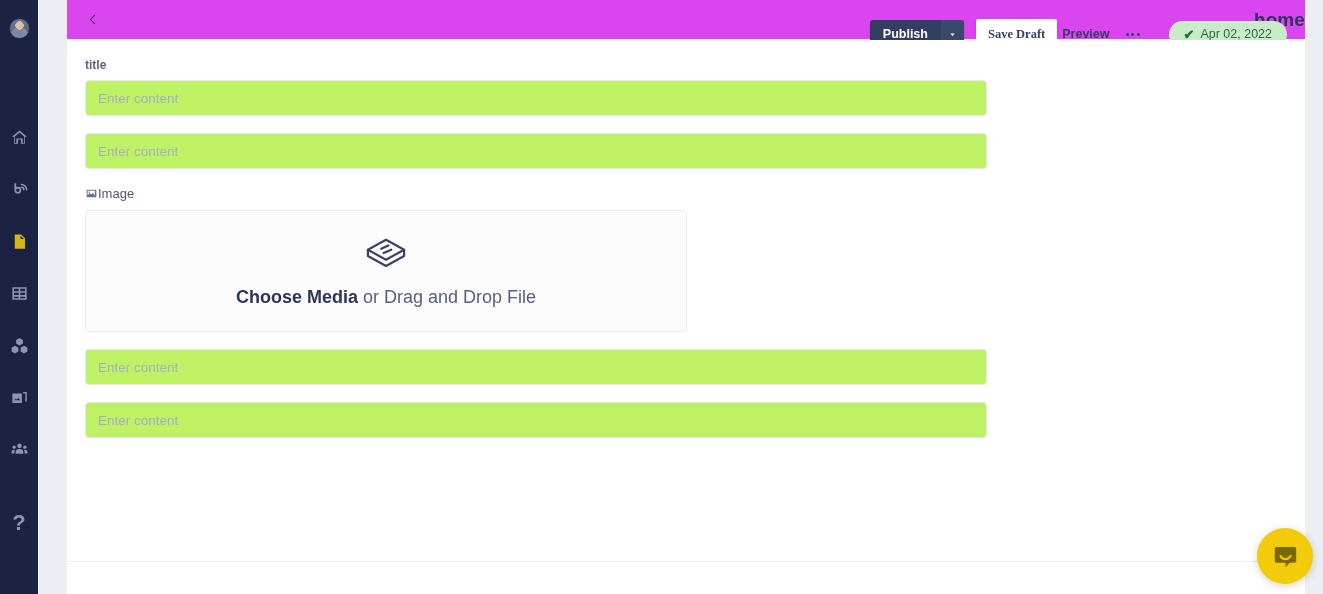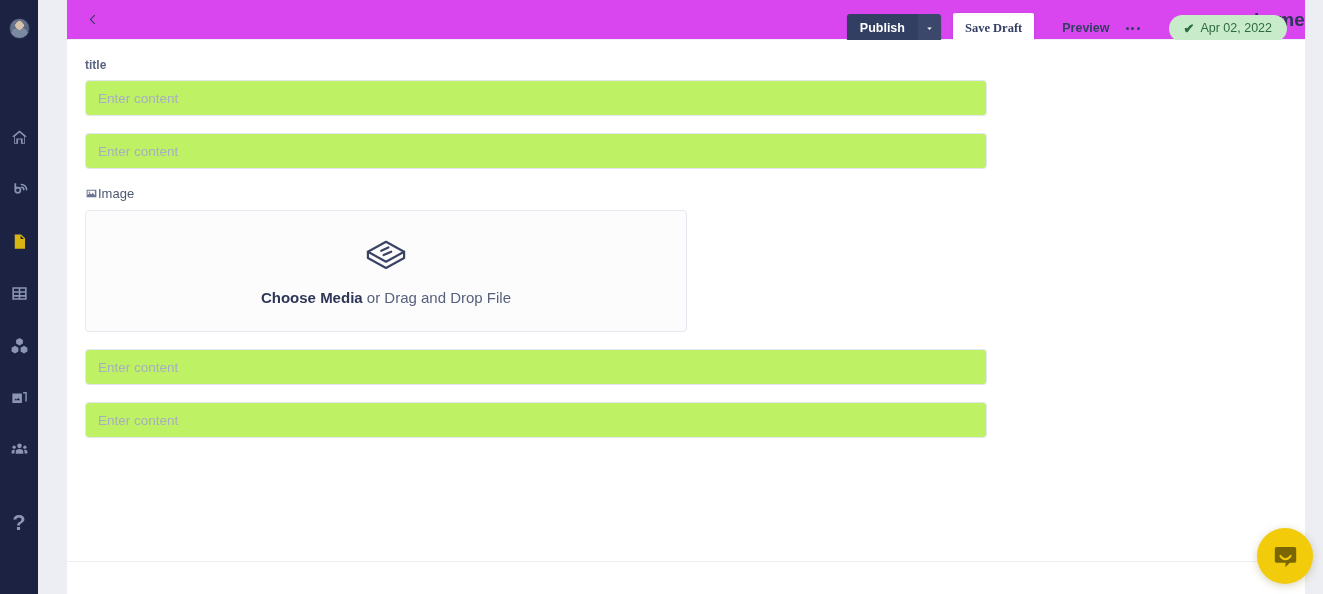--- a/index.html
+++ b/index.html
@@ -69,21 +69,21 @@
     display: flex; align-items: center; justify-content: center;
     color: #2e3657; font-size: 17px; line-height: 1;
     cursor: pointer;
   }
   .page-title {
     margin-left: 16px;
     font-size: 19px; font-weight: bold; color: #2e3657;
     letter-spacing: .1px;
   }
   .actions {
-    position: absolute; right: 18px; top: 8px;
+    position: absolute; right: 18px; top: 14px;
     display: flex; align-items: center; height: 40px;
   }
   .publish-group {
     display: flex; align-items: stretch;
     height: 28px; border-radius: 3px; overflow: hidden;
     box-shadow: 0 1px 2px rgba(30,40,80,.25);
   }
   .publish-btn {
     background: #333e63; color: #ffffff;
     font-size: 12.5px; font-weight: bold;
@@ -99,21 +99,21 @@
   .save-draft {
     margin-left: 12px; height: 30px;
     background: #ffffff; color: #333e63;
     font-size: 12.5px; font-weight: bold;
     padding: 0 12px; display: flex; align-items: center;
     border: none; border-radius: 2px; cursor: pointer;
     box-shadow: 0 1px 3px rgba(40,50,90,.17);
     font-family: Liberation Serif, serif;
   }
   .preview-btn {
-    margin-left: 26px;
+    margin-left: 3px;
     color: #333e63; font-size: 12.5px; font-weight: bold;
     background: none; border: none; cursor: pointer;
     font-family: inherit; padding: 4px 2px;
   }
   .more-btn {
     margin-left: 11px; display: flex; align-items: center; gap: 2.5px;
     background: none; border: none; cursor: pointer; padding: 6px 3px;
   }
   .more-btn i { width: 3px; height: 3px; border-radius: 50%; background: #333e63; display: block; }
   .date-badge {
@@ -153,21 +153,21 @@
   .media-label-text { font-size: 13px; color: #4e5772; }
   .dropzone {
     width: 602px; height: 122px;
     border: 1px solid #e6e9f0; border-radius: 4px;
     background: #fcfcfd;
     display: flex; flex-direction: column;
     align-items: center; justify-content: center;
     cursor: pointer;
   }
   .dropzone svg { width: 46px; height: 40px; margin-bottom: 12px; display: block; }
-  .dz-text { font-size: 15px; color: #57607c; }
+  .dz-text { font-size: 18px; color: #57607c; }
   .dz-text b { color: #2e3657; font-weight: bold; }
 
   .bottom-divider {
     position: absolute; left: 0; right: 0; bottom: 16px;
     height: 1px; background: #eceef3;
   }
 
   
   .intercom {
     position: absolute; right: 10px; bottom: 10px;

